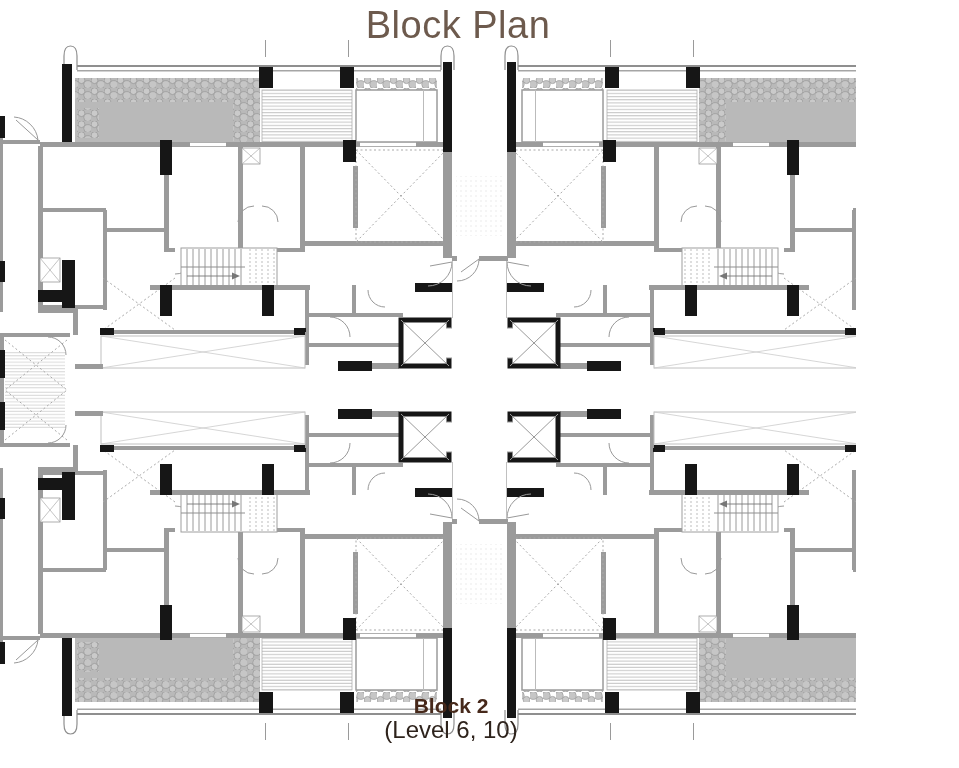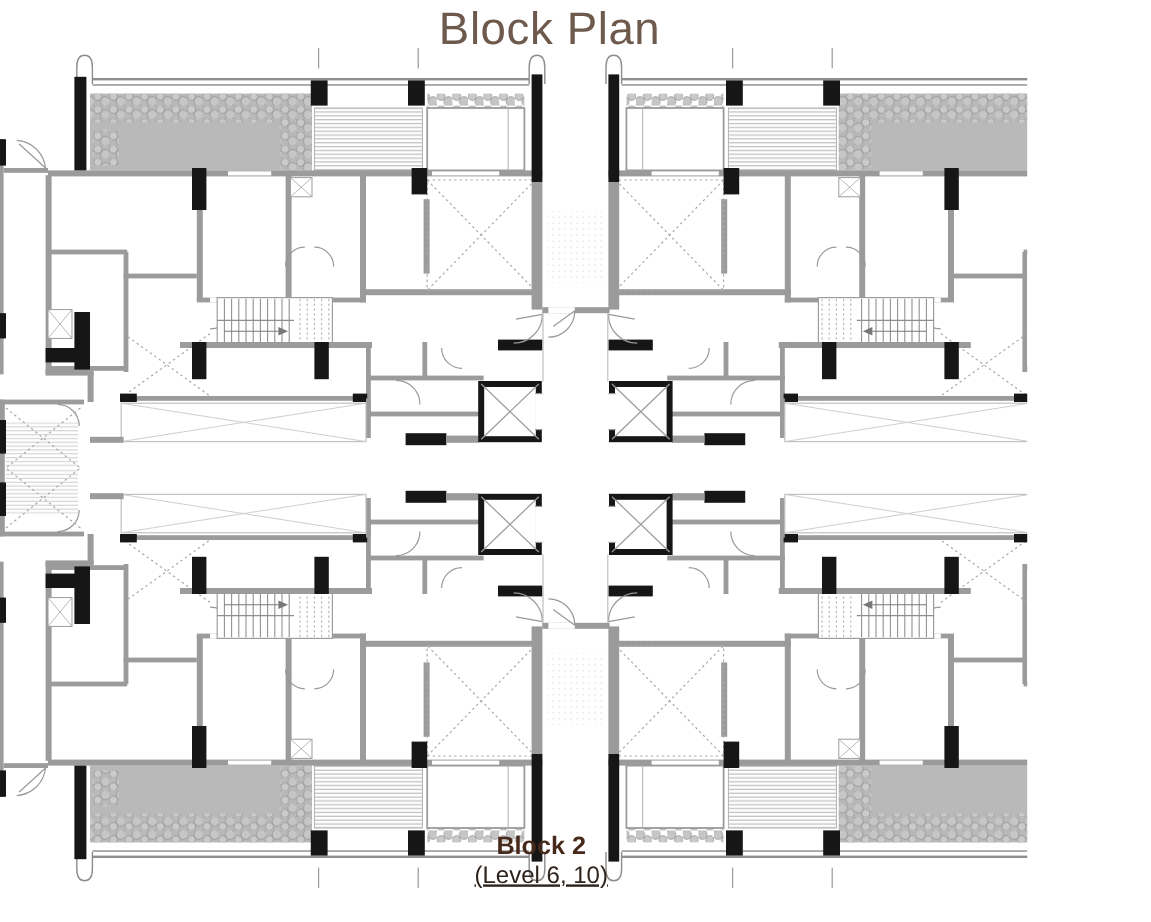--- a/index.html
+++ b/index.html
@@ -7,21 +7,21 @@
     position:relative;width:856px;height:768px;background:#fff;overflow:hidden;
     font-family:"Liberation Sans", sans-serif;
   }
   .page-title{
     position:absolute;top:4px;left:458px;transform:translateX(-50%);
     font-size:38px;font-weight:300;letter-spacing:.5px;color:#6d5a4d;white-space:nowrap;
   }
   .plan-svg{position:absolute;left:0;top:0;}
   .footer{position:absolute;left:451px;top:694px;transform:translateX(-50%);text-align:center;}
   .block-label{font-size:21px;font-weight:bold;color:#47291b;line-height:24px;}
-  .level-label{font-size:20px;font-weight:400;color:#2e231c;line-height:24px;text-decoration:underline;}
+  .level-label{font-size:24px;font-weight:400;color:#2e231c;line-height:24px;}
   svg .w{fill:#9b9b9b;}
   svg .blk{fill:#161616;}
   svg .thin{stroke:#c0c0c0;fill:none;stroke-width:1;}
   svg .door{stroke:#999;fill:none;stroke-width:1;}
   svg .dashx{stroke:#a9a9a9;fill:none;stroke-width:1;stroke-dasharray:2,2.5;}
   svg text{font-family:"Liberation Sans",sans-serif;}
 </style>
 </head>
 <body>
 

